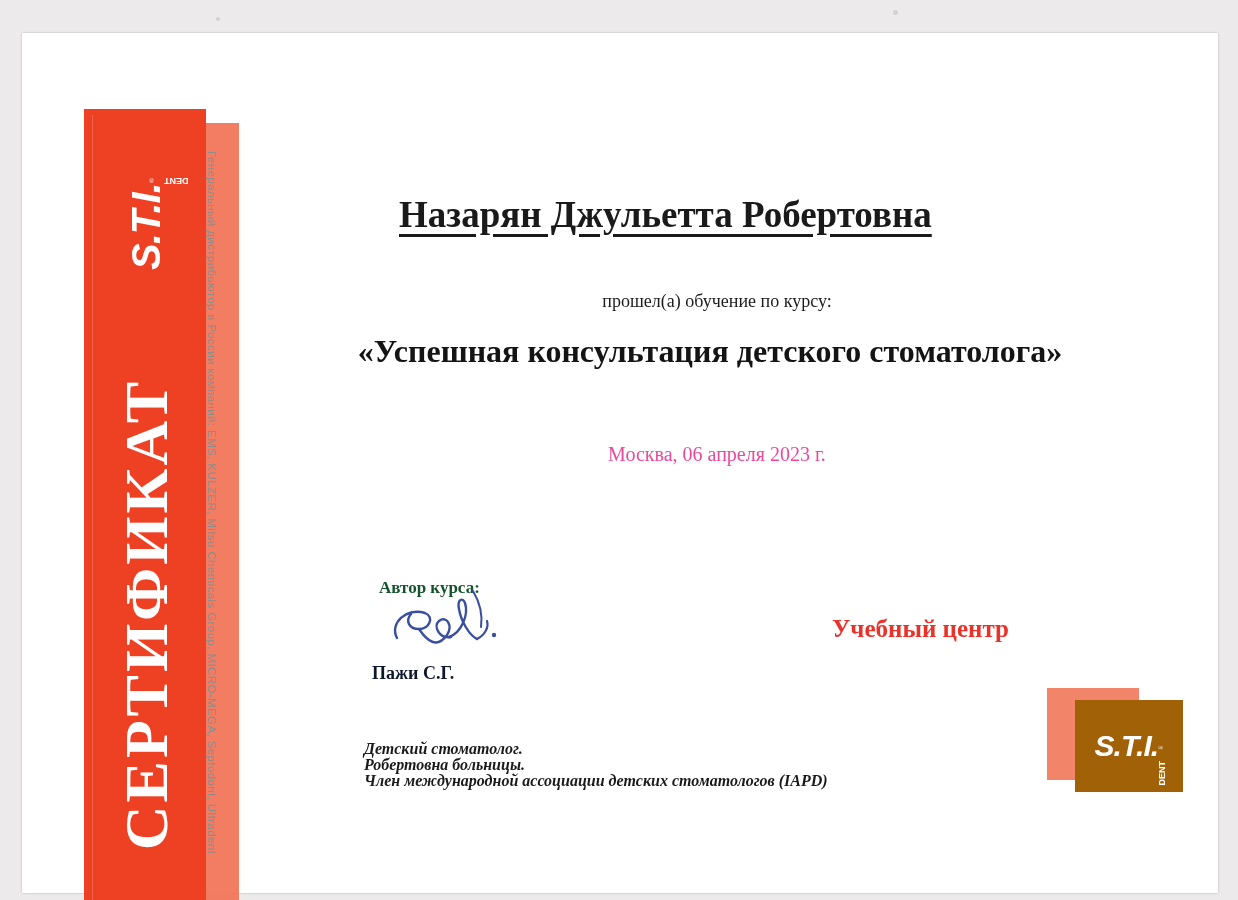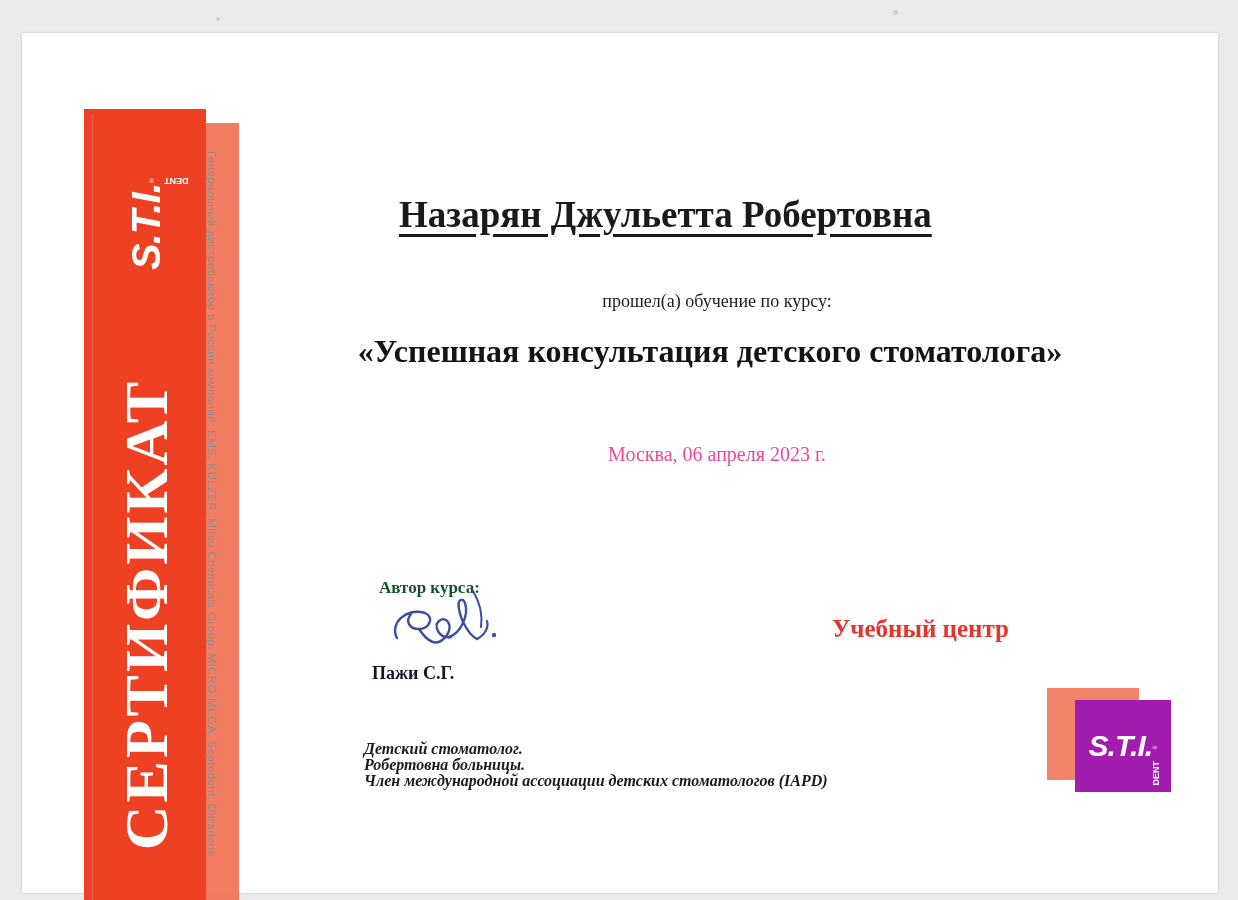--- a/index.html
+++ b/index.html
@@ -229,23 +229,23 @@
     left: 0;
     top: 0;
     width: 92px;
     height: 92px;
     background: #f2846a;
   }
   #corner-logo-front {
     position: absolute;
     left: 28px;
     top: 12px;
-    width: 96px;
+    width: 108px;
     height: 92px;
-    background: #a21caf;
+    background: #a16207;
     display: flex;
     align-items: center;
     justify-content: center;
   }
   #corner-logo-front .logo-text { font-size: 30px; }
   .logo-wrap { position: relative; display: inline-block; }
   .logo-wrap .logo-sub {
     position: absolute;
     right: -3px;
     bottom: 2px;

